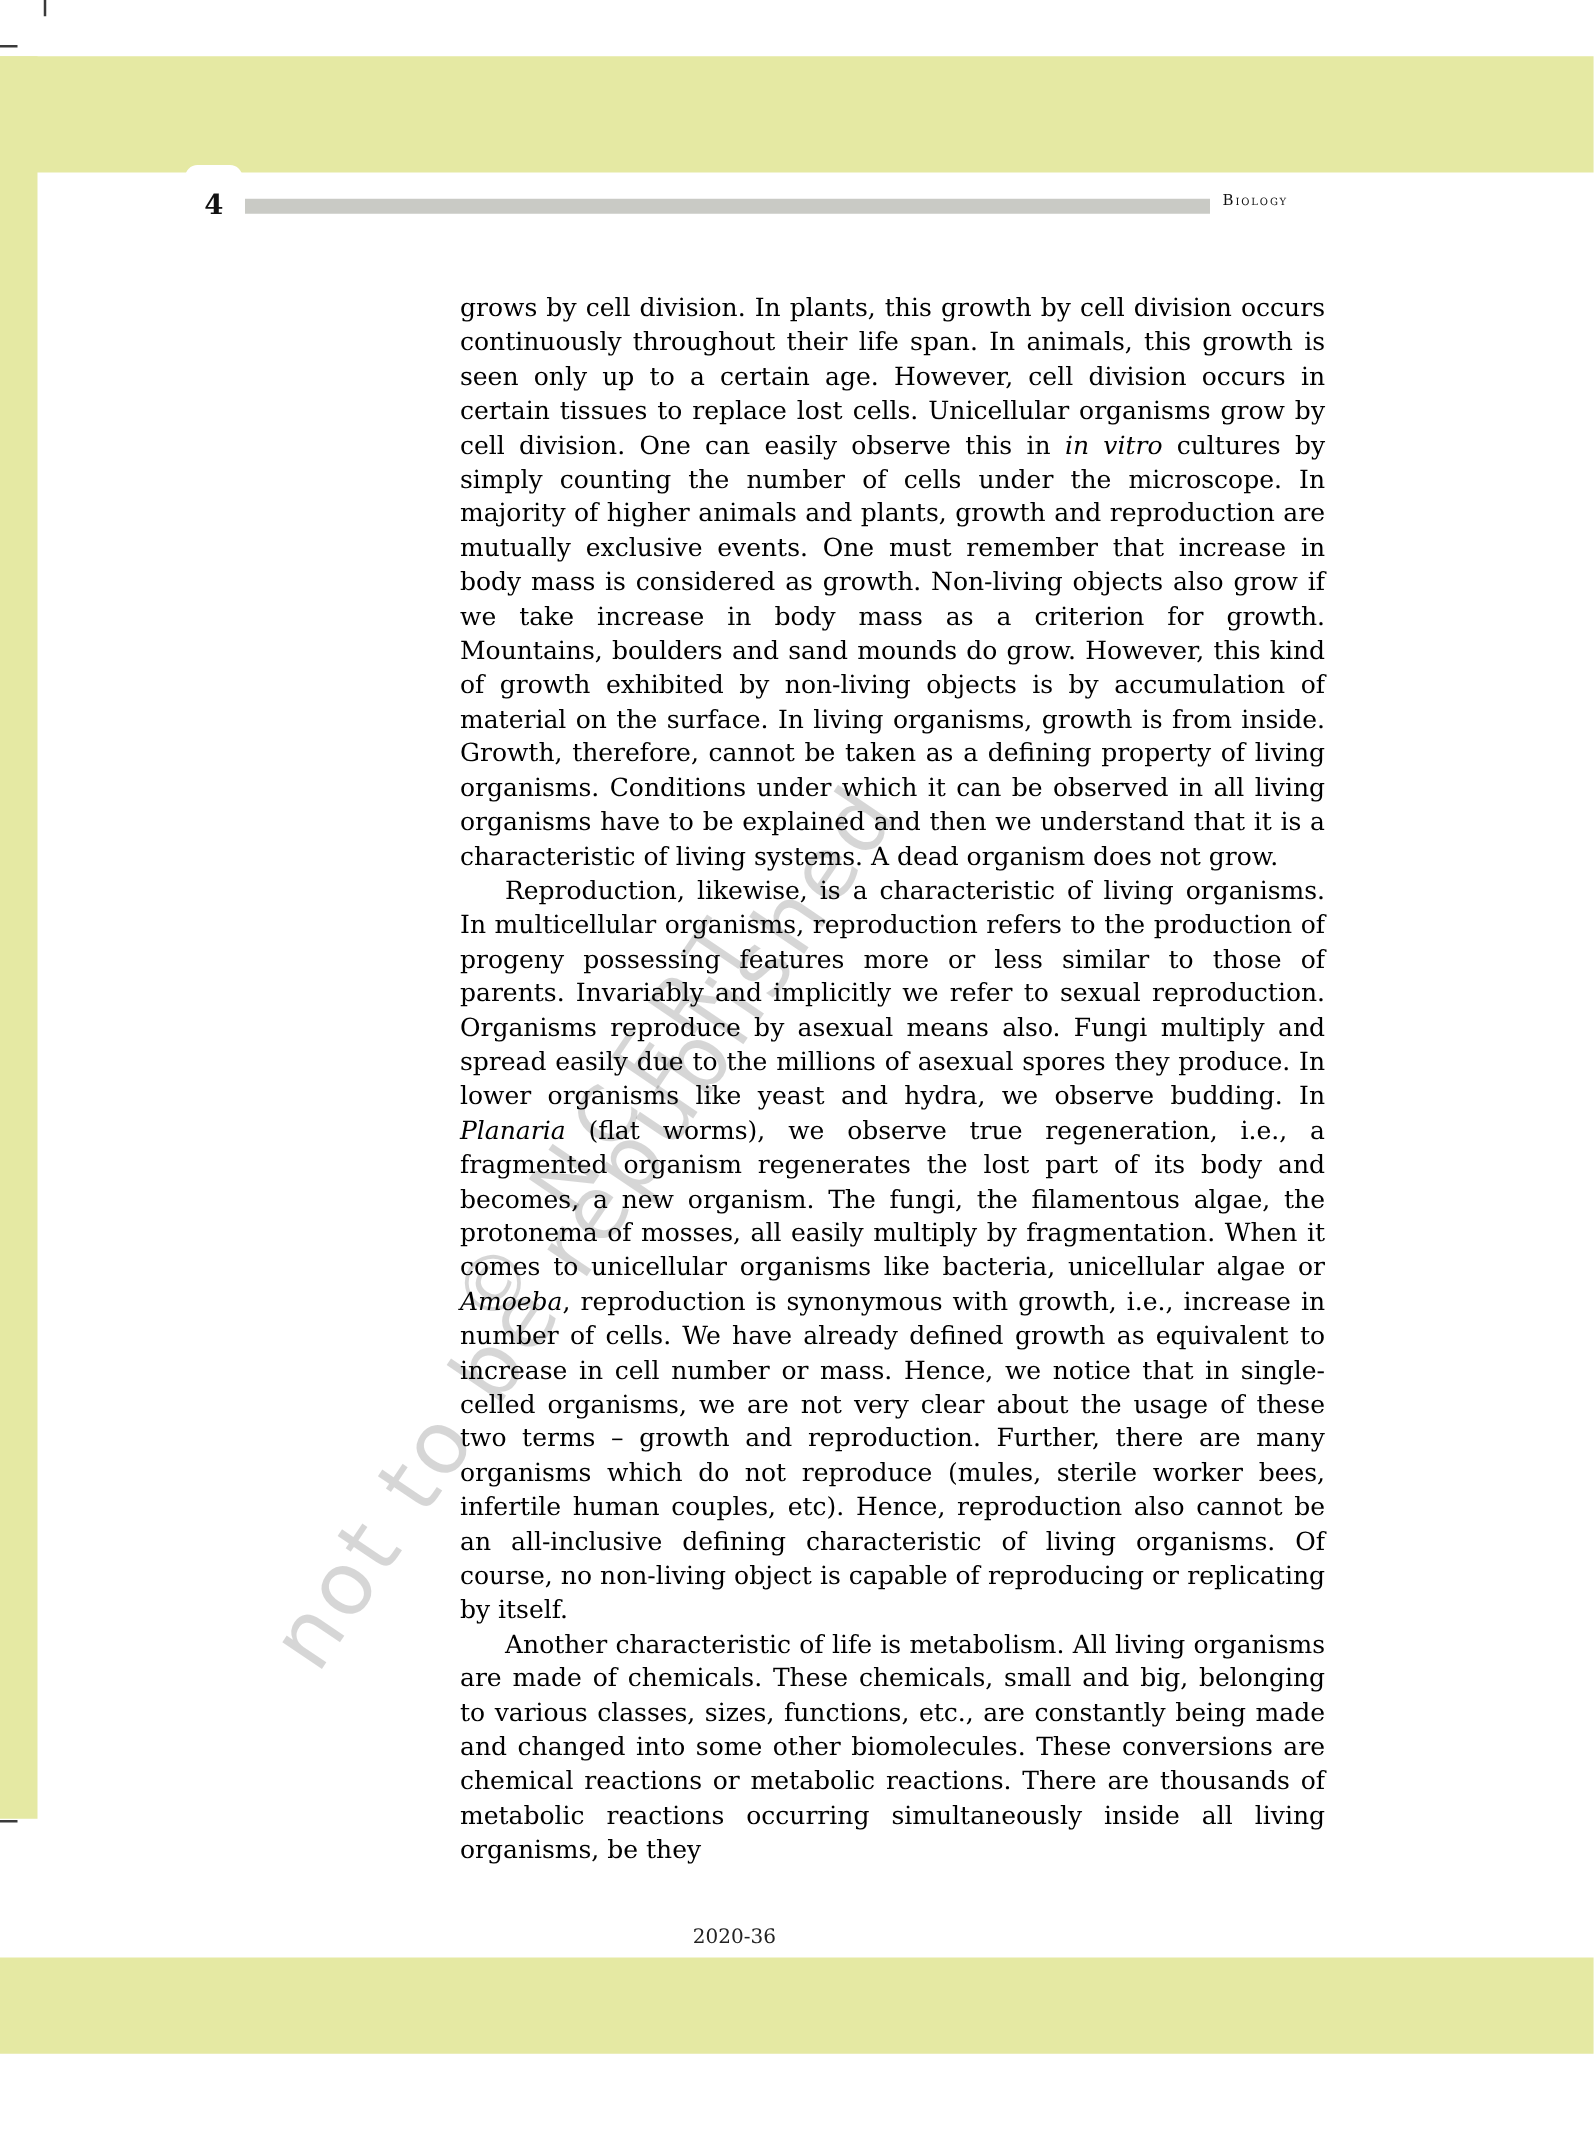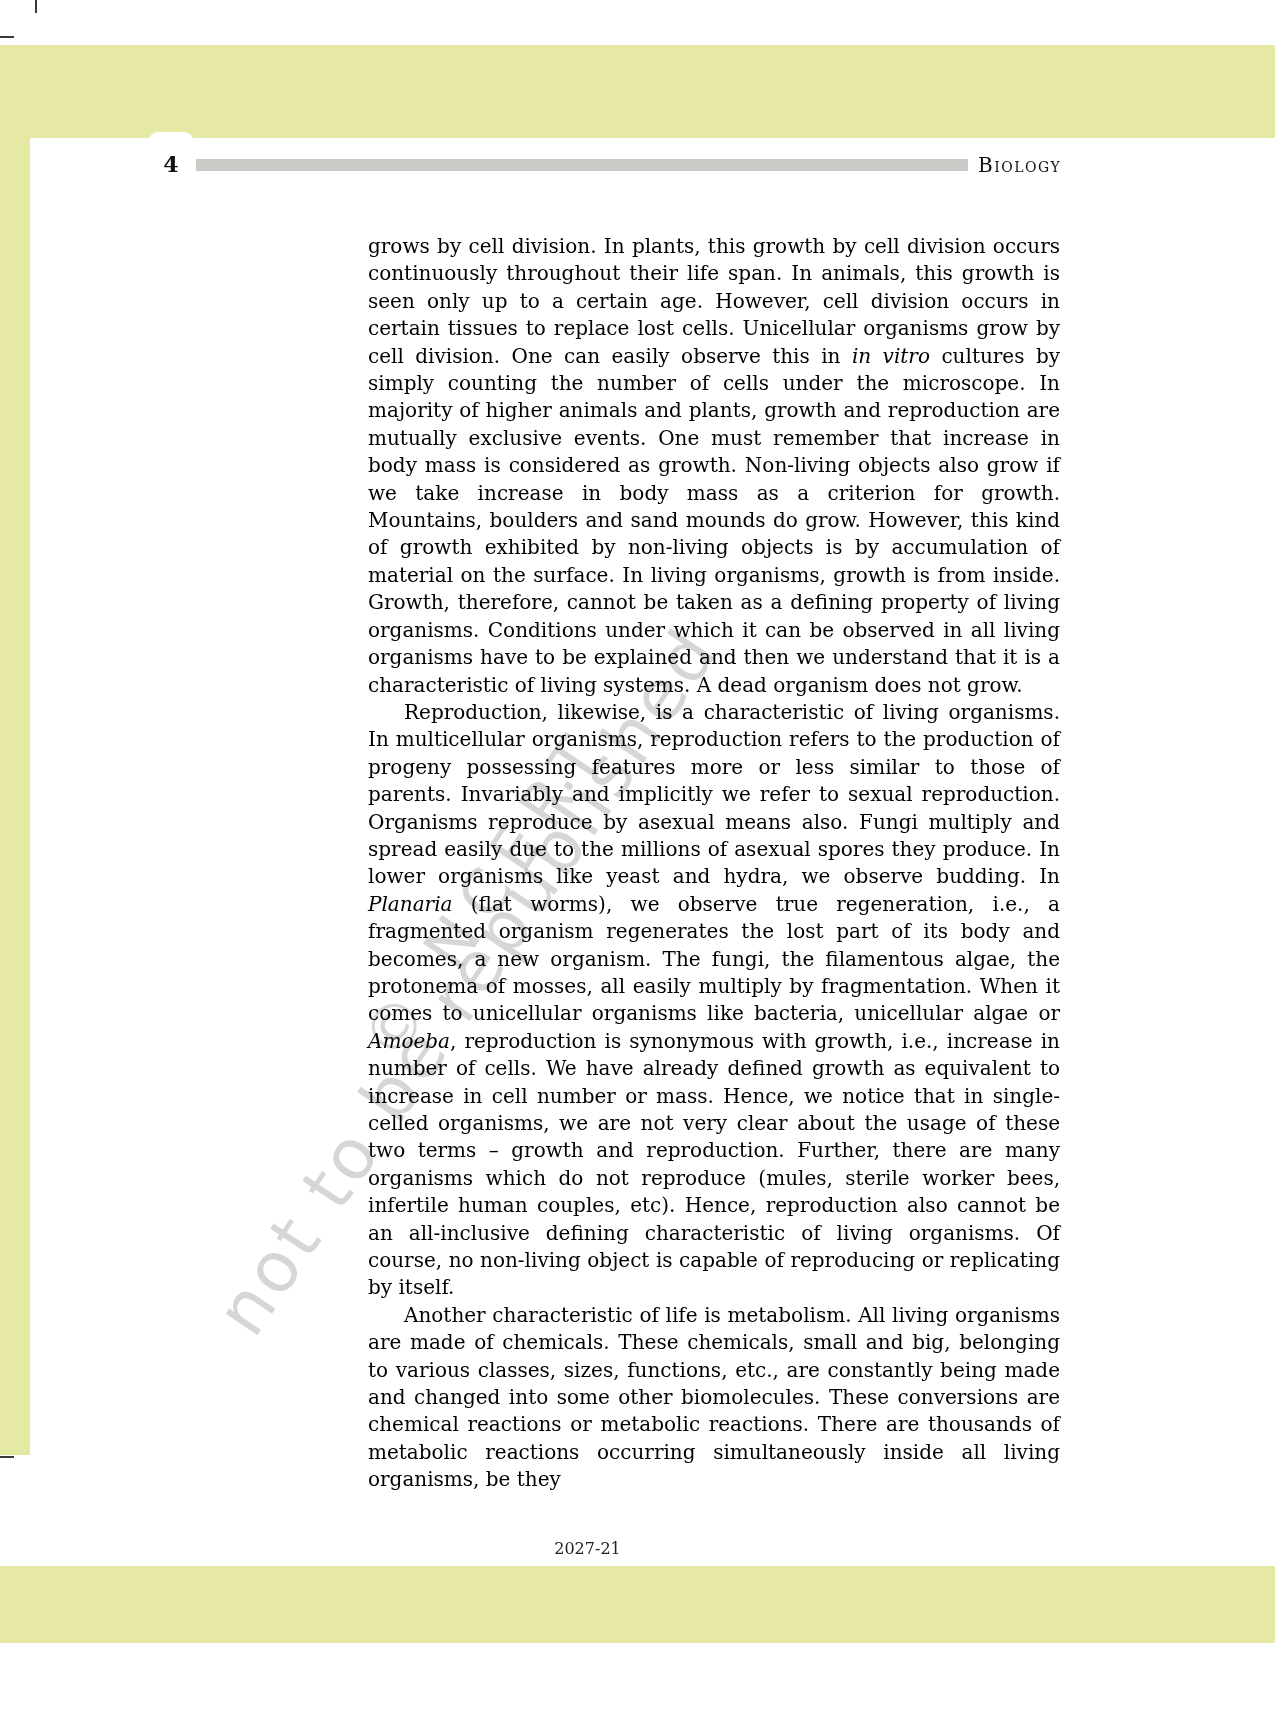--- a/index.html
+++ b/index.html
@@ -31,21 +31,21 @@
     background: #ffffff; border-radius: 10px; z-index: 3;
     display: flex; align-items: center; justify-content: center;
   }
   .pagenum { font-weight: bold; font-size: 22px; color: #111111; }
   .header-rule {
     position: absolute; left: 196px; top: 159px; width: 772px; height: 12px;
     background: var(--rule, #c9cac5); z-index: 2;
   }
   .header-title {
     position: absolute; left: 978px; top: 153px; z-index: 3;
-    font-variant: small-caps; font-size: 20px; letter-spacing: 1.5px; color: #111111;
+    font-variant: small-caps; font-size: 12px; letter-spacing: 1.5px; color: #111111;
   }
 
   
   .watermark {
     position: absolute; z-index: 1;
     color: rgba(0, 0, 0, 0.16);
     white-space: nowrap;
     font-family: "DejaVu Sans", sans-serif;
     transform-origin: left bottom;
     transform: rotate(-56deg);
@@ -92,15 +92,15 @@
 
   <div class="watermark wm1">© NCERT</div>
   <div class="watermark wm2">not to be republished</div>
 
   <main class="body" id="paragraphs">
       <p class=""><span>grows by cell division. In plants, this growth by cell division occurs continuously throughout their life span. In animals, this growth is seen only up to a certain age. However, cell division occurs in certain tissues to replace lost cells. Unicellular organisms grow by cell division. One can easily observe this in </span><span class="i">in vitro</span><span> cultures by simply counting the number of cells under the microscope. In majority of higher animals and plants, growth and reproduction are mutually exclusive events. One must remember that increase in body mass is considered as growth. Non-living objects also grow if we take increase in body mass as a criterion for growth. Mountains, boulders and sand mounds do grow. However, this kind of growth exhibited by non-living objects is by accumulation of material on the surface. In living organisms, growth is from inside. Growth, therefore, cannot be taken as a defining property of living organisms. Conditions under which it can be observed in all living organisms have to be explained and then we understand that it is a characteristic of living systems. A dead organism does not grow.</span></p>
       <p class="indent"><span class="b">Reproduction, likewise, is a characteristic of living organisms.</span><span> In multicellular organisms, reproduction refers to the production of progeny possessing features more or less similar to those of parents. Invariably and implicitly we refer to sexual reproduction. Organisms reproduce by asexual means also. Fungi multiply and spread easily due to the millions of asexual spores they produce. In lower organisms like yeast and hydra, we observe budding. In </span><span class="i">Planaria</span><span> (flat worms), we observe true regeneration, i.e., a fragmented organism regenerates the lost part of its body and becomes, a new organism. The fungi, the filamentous algae, the protonema of mosses, all easily multiply by fragmentation. When it comes to unicellular organisms like bacteria, unicellular algae or </span><span class="i">Amoeba</span><span>, reproduction is synonymous with growth, i.e., increase in number of cells. We have already defined growth as equivalent to increase in cell number or mass. Hence, we notice that in single-celled organisms, we are not very clear about the usage of these two terms – growth and reproduction. Further, there are many organisms which do not reproduce (mules, sterile worker bees, infertile human couples, etc). Hence, reproduction also cannot be an all-inclusive defining characteristic of living organisms. Of course, no non-living object is capable of reproducing or replicating by itself.</span></p>
       <p class="indent"><span class="b">Another characteristic of life is metabolism.</span><span> All living organisms are made of chemicals. These chemicals, small and big, belonging to various classes, sizes, functions, etc., are constantly being made and changed into some other biomolecules. These conversions are chemical reactions or metabolic reactions. There are thousands of metabolic reactions occurring simultaneously inside all living organisms, be they</span></p>
     </main>
 
-  <div class="footer">2027-21</div>
+  <div class="footer">2020-36</div>
 
 </div>
 
 </body></html>

